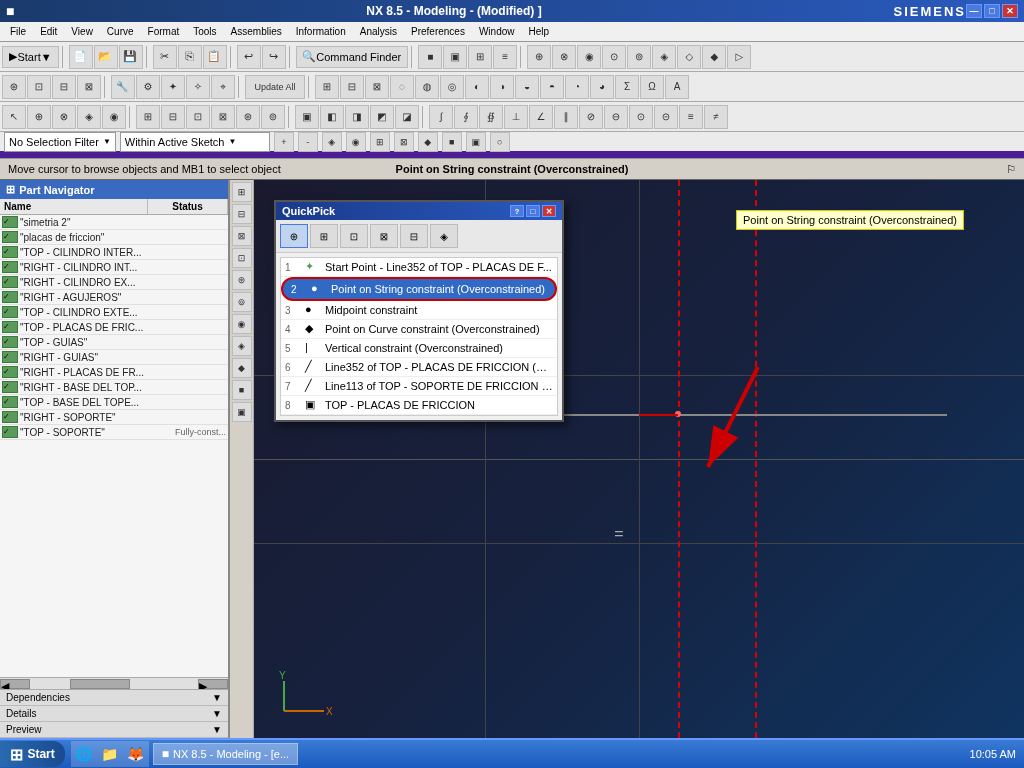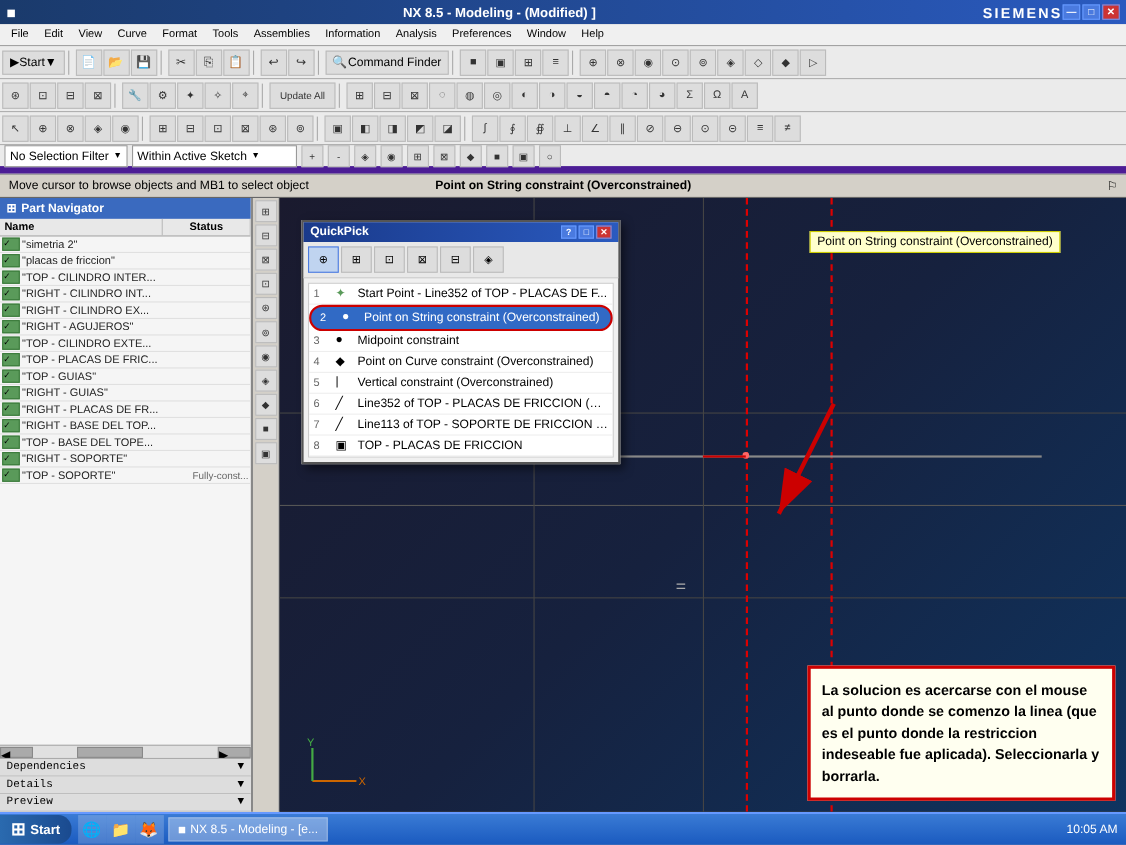--- a/index.html
+++ b/index.html
@@ -156,21 +156,20 @@
       cursor: pointer;
       border-bottom: 1px solid #e0e0e0;
       gap: 2px;
     }
     .nav-icon { width: 16px; height: 12px; background: #5a9a5a; border: 1px solid #3a7a3a; display: inline-block; font-size: 8px; flex-shrink: 0; }
     .nav-label { flex: 1; white-space: nowrap; overflow: hidden; text-overflow: ellipsis; color: #222; }
     .nav-status { width: 60px; font-size: 9px; color: #666; text-align: right; flex-shrink: 0; }
 
     #nav-bottom {
       border-top: 1px solid #aaa;
-      font-family: Liberation Mono, monospace;
     }
     .nav-section {
       background: #ddd;
       padding: 2px 6px;
       font-size: 10px;
       border-bottom: 1px solid #bbb;
       display: flex; align-items: center; justify-content: space-between;
       cursor: pointer;
     }
     .nav-scroll {
@@ -757,23 +756,20 @@
               <span class="qp-text">Line113 of TOP - SOPORTE DE FRICCION (U...</span>
             </div>
             <div class="qp-item">
               <span class="qp-num">8</span>
               <span class="qp-icon">▣</span>
               <span class="qp-text">TOP - PLACAS DE FRICCION</span>
             </div>
           </div>
         </div>
 
-        <div id="annotation-box">
-          <span>La solucion es acercarse con el mouse al punto donde se comenzo la linea (que es el punto donde la restriccion indeseable fue aplicada). Seleccionarla y borrarla.</span>
-        </div>
 
         <div style="position:absolute;bottom:15px;left:20px;">
           <svg width="60" height="50">
             <line x1="10" y1="40" x2="50" y2="40" stroke="#cc6600" stroke-width="2"></line>
             <line x1="10" y1="40" x2="10" y2="10" stroke="#44aa44" stroke-width="2"></line>
             <text x="52" y="44" fill="#cc6600" font-size="10">X</text>
             <text x="5" y="8" fill="#44aa44" font-size="10">Y</text>
           </svg>
         </div>
 

